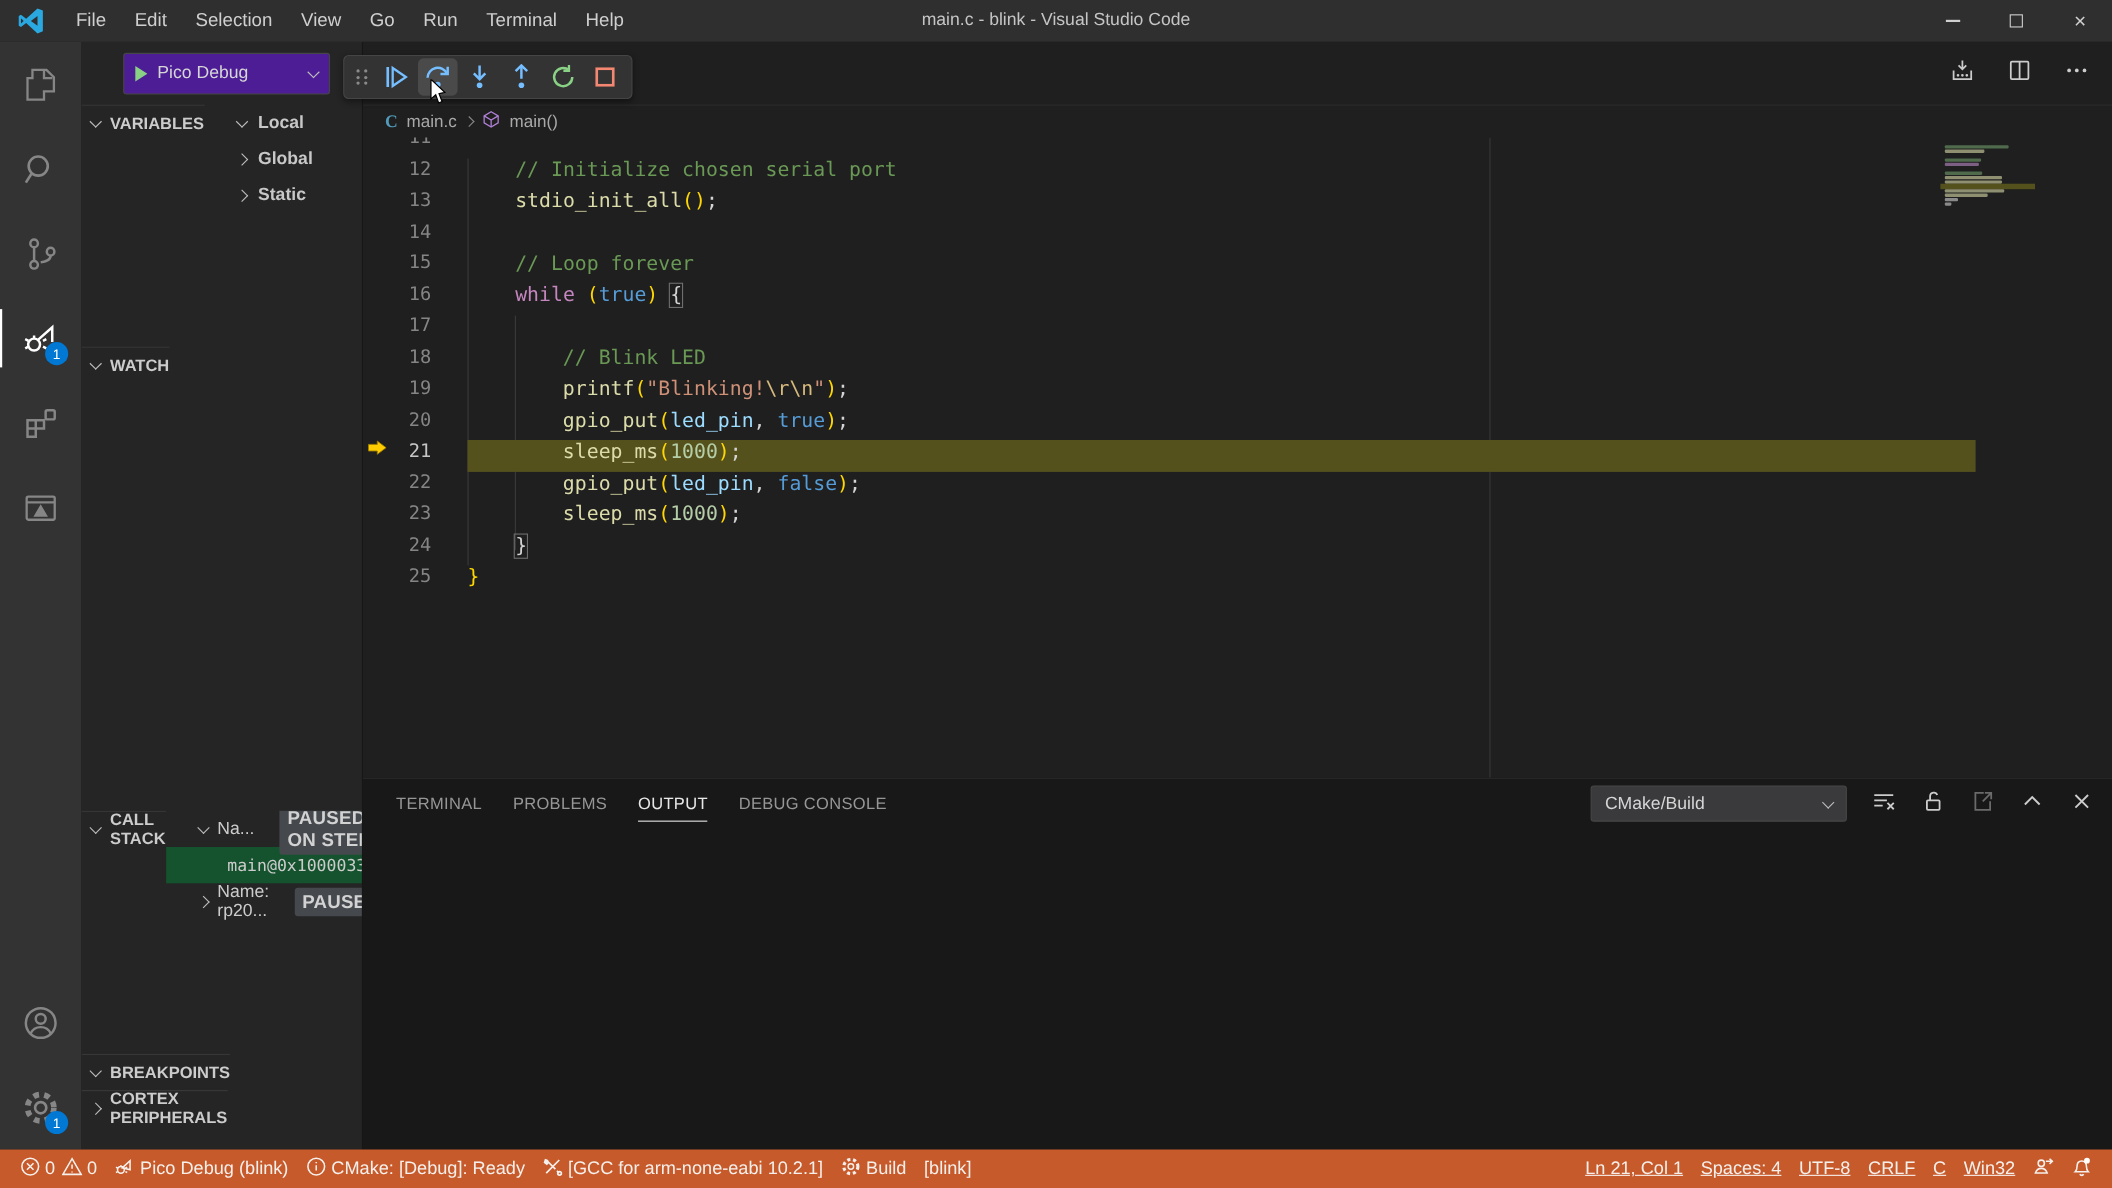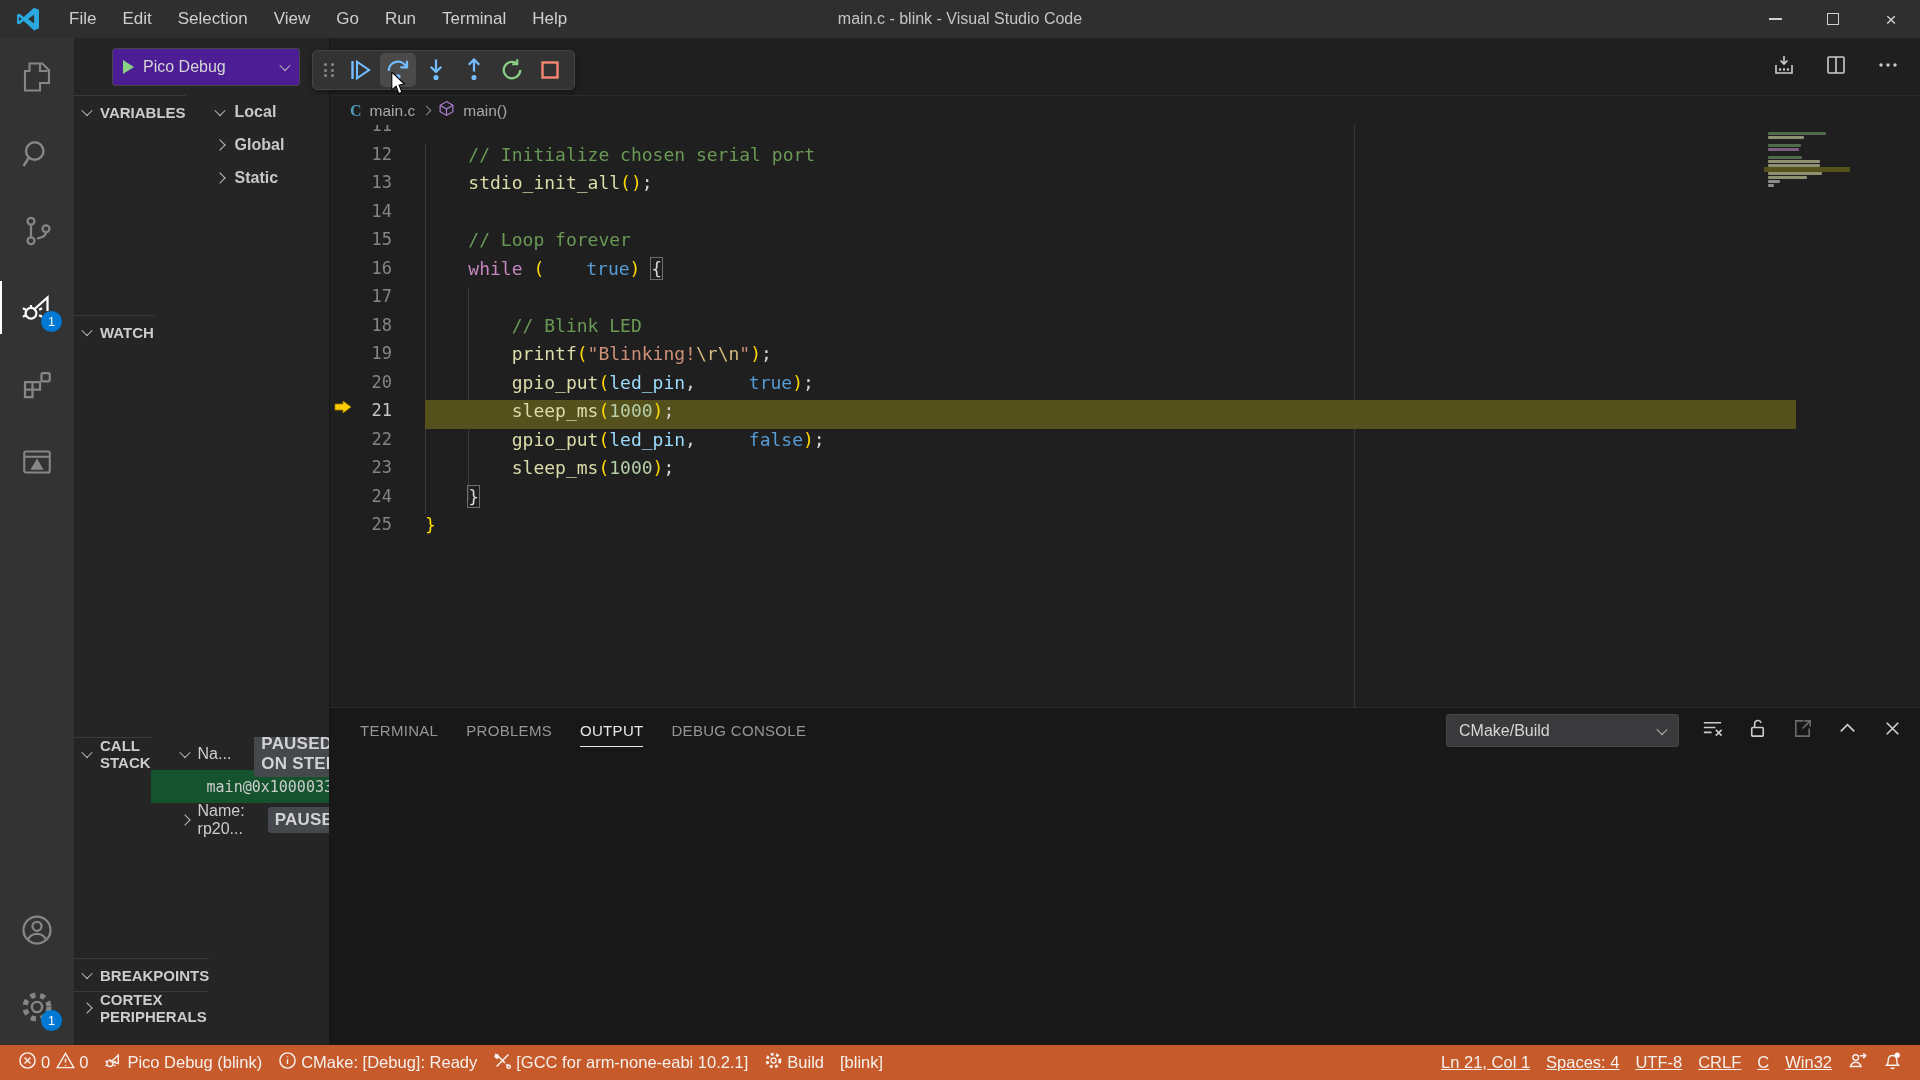--- a/index.html
+++ b/index.html
@@ -64,21 +64,21 @@
                font-family:"DejaVu Sans Mono", monospace; font-size:18px; }
   .code-scroll { margin-top:-10px; }
   .code-line { height:28.5px; display:flex; align-items:flex-start; position:relative; white-space:pre; }
   .ln-arrow { width:26px; flex:0 0 26px; display:flex; align-items:center; justify-content:center; }
   .ln-num { width:36px; flex:0 0 36px; text-align:right; color:#858585; font-size:17px; }
   .ln-gap { width:33px; flex:0 0 33px; }
   .code-line.current .ln-num { color:#c6c6c6; }
   .line-highlight { position:absolute; left:95px; width:1371px; top:0; bottom:0; background:#55511d; z-index:0; }
   .code-text { position:relative; z-index:1; }
   .seg-pl { color:#d4d4d4; } .seg-cm { color:#6a9955; } .seg-fn { color:#dcdcaa; }
-  .seg-kw { color:#c586c0; } .seg-kc { color:#569cd6;margin-left:42px; } .seg-vr { color:#9cdcfe; }
+  .seg-kw { color:#c586c0; } .seg-kc { color:#569cd6; } .seg-vr { color:#9cdcfe; }
   .seg-nm { color:#b5cea8; } .seg-st { color:#ce9178; } .seg-es { color:#d7ba7d; }
   .seg-pu { color:#d4d4d4; } .seg-b1 { color:#ffd700; }
   .seg-bm { color:#d4d4d4; outline:1px solid #6e6e6e; }
   .indent-guide { position:absolute; width:1px; background:#3b3b3b; z-index:0; }
   .ruler { position:absolute; left:1024px; top:0; bottom:0; width:1px; background:#383838; }
   .minimap { position:absolute; right:88px; top:3px; width:64px; display:flex; flex-direction:column; gap:1px; }
   .mm-row { height:3px; position:relative; }
   .mm-bar { height:3px; border-radius:1px; }
   .mm-row.current::before { content:""; position:absolute; left:-4px; right:-18px; top:-1px; bottom:-1px; background:#55511d; }
 

